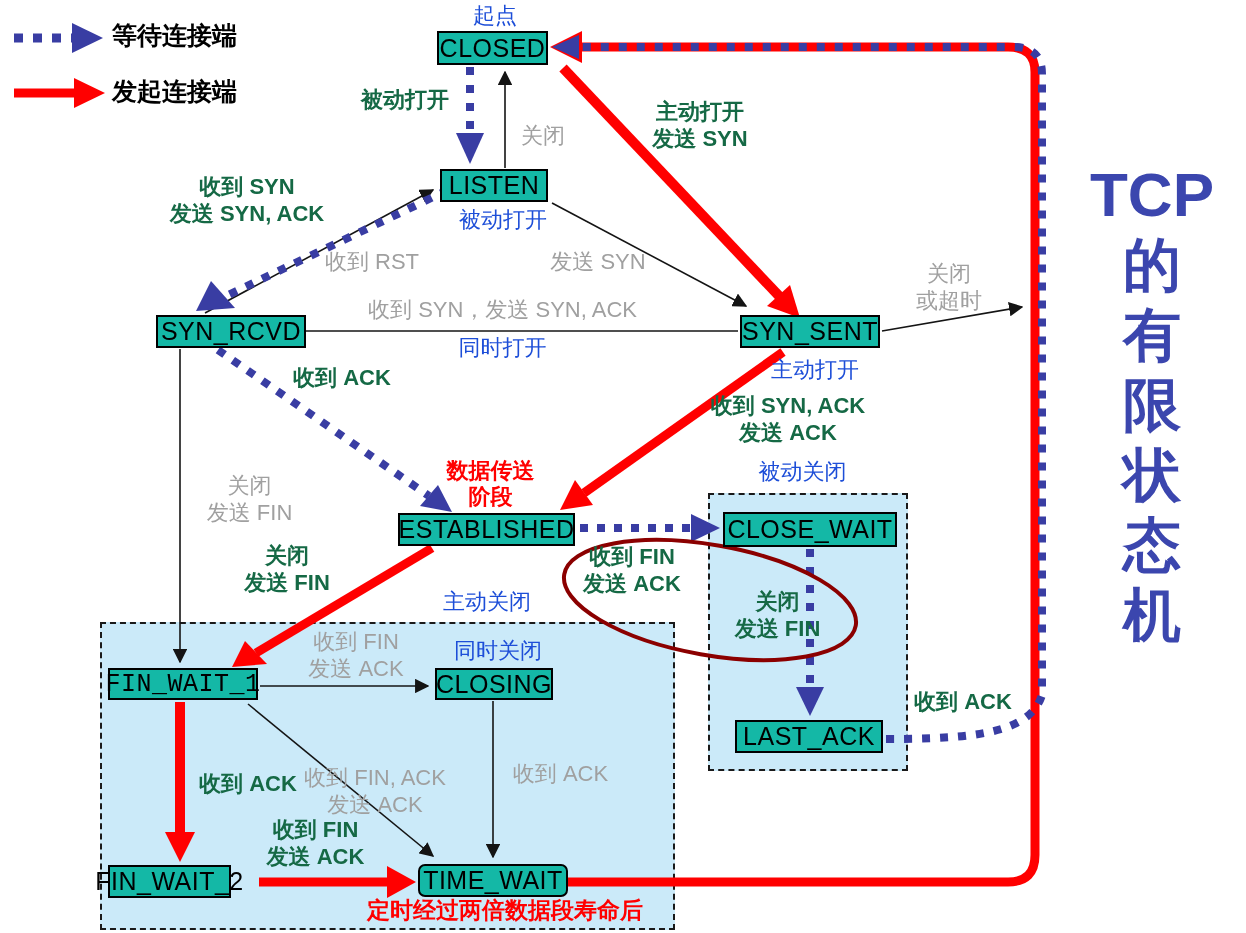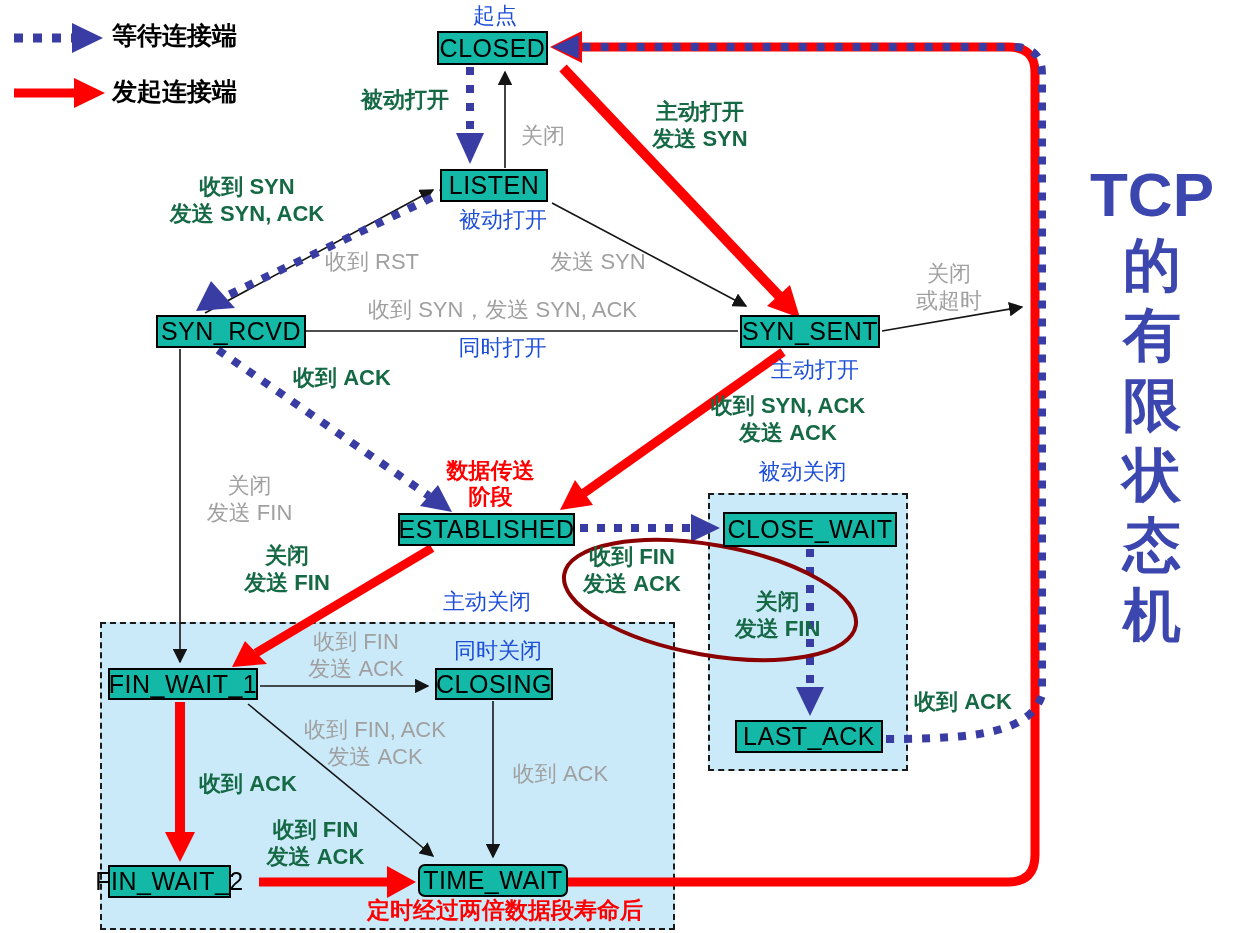--- a/index.html
+++ b/index.html
@@ -120,21 +120,21 @@
     </div>
   <div class="state" style="left:398px;top:513px;width:177px;height:33px;">
       <span>ESTABLISHED</span>
     </div>
   <div class="state" style="left:723px;top:512px;width:174px;height:35px;">
       <span>CLOSE_WAIT</span>
     </div>
   <div class="state" style="left:735px;top:720px;width:148px;height:33px;">
       <span>LAST_ACK</span>
     </div>
-  <div class="state" style="left:108px;top:668px;width:150px;height:32px;">
+  <div class="state" style="left:108px;top:668px;width:150px;height:32px;font-family:Liberation Mono, monospace;">
       <span>FIN_WAIT_1</span>
     </div>
   <div class="state" style="left:435px;top:668px;width:118px;height:32px;">
       <span>CLOSING</span>
     </div>
   <div class="state" style="left:108px;top:865px;width:123px;height:33px;">
       <span>FIN_WAIT_2</span>
     </div>
   <div class="state" style="left:418px;top:864px;width:150px;height:33px;border-radius:7px;">
       <span>TIME_WAIT</span>
@@ -206,21 +206,21 @@
   <div class="lbl green" style="left:898px;top:688px;width:130px;">收到 ACK</div>
   <div class="lbl blk" style="left:432px;top:588px;width:110px;">主动关闭</div>
 
   <div class="lbl gray" style="left:296px;top:628px;width:120px;">
     <div>收到 FIN</div>
     <div>发送 ACK</div>
   </div>
 
   <div class="lbl blk" style="left:443px;top:637px;width:110px;">同时关闭</div>
 
-  <div class="lbl gray" style="left:290px;top:716px;width:170px;">
+  <div class="lbl gray" style="left:290px;top:764px;width:170px;">
     <div>收到 FIN, ACK</div>
     <div>发送 ACK</div>
   </div>
 
   <div class="lbl green" style="left:188px;top:770px;width:120px;">收到 ACK</div>
   <div class="lbl gray" style="left:503px;top:760px;width:115px;">收到 ACK</div>
 
   <div class="lbl green" style="left:248px;top:816px;width:135px;">
     <div>收到 FIN</div>
     <div>发送 ACK</div>

